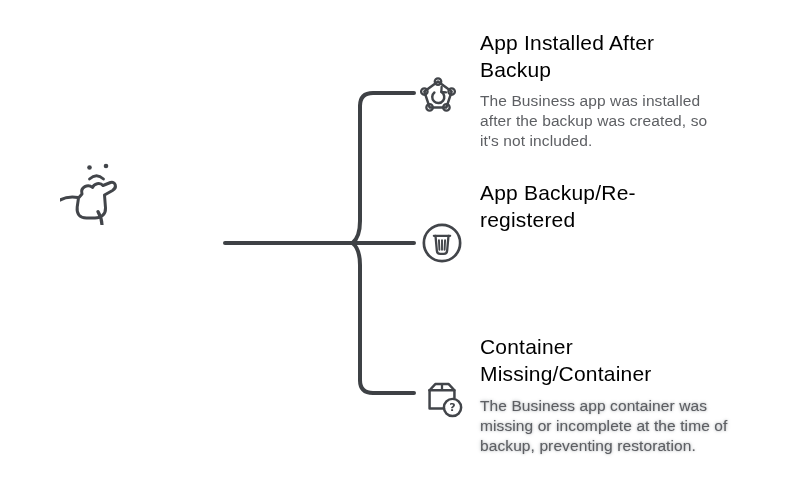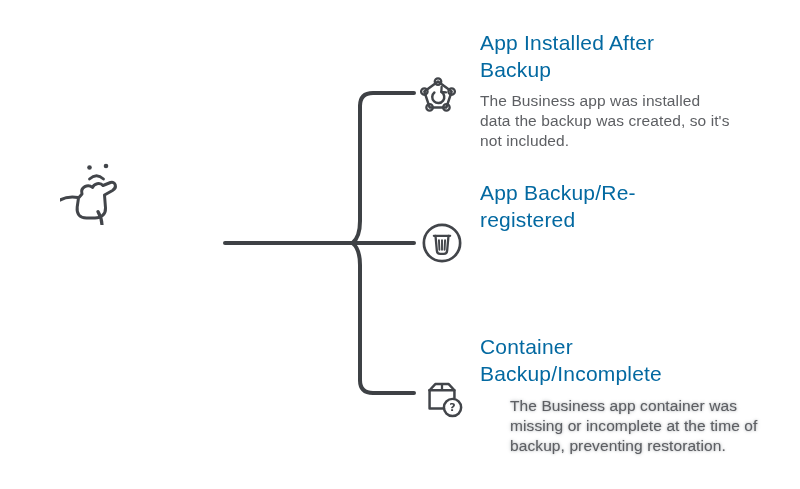--- a/index.html
+++ b/index.html
@@ -17,34 +17,33 @@
     stroke:#3e4145;stroke-width:4;fill:none;
     stroke-linecap:round;stroke-linejoin:round;
   }
   .sk{ 
     stroke:#42454a;fill:none;
     stroke-linecap:round;stroke-linejoin:round;
   }
   .branch-title{
     width:240px;
     font-size:21px;line-height:27px;
-    color:#0369a1;letter-spacing:0.2px;
+    color:#000000;letter-spacing:0.2px;
     font-weight:400;
   }
   .branch-body{
     width:250px;
     font-size:15.5px;line-height:20px;
     color:#5d5f63;letter-spacing:0.1px;
   }
   .glow{
     text-shadow:
       0 0 1px #b9bbbe,
       0 0 3px #c6c8ca,
       0 0 5px #d6d8da;
-    margin-left: 30px;
   }
 </style>
 </head>
 <body>
 
 <div class="canvas">
 
   <svg class="abs" style="left:0;top:0" width="800" height="489" viewBox="0 0 800 489">
 
     <path class="ln" d="M 225 243 L 352 243"></path>
@@ -97,20 +96,20 @@
     <svg width="44" height="44" viewBox="0 0 46 46">
       <path class="sk" stroke-width="2.6" d="M 10 17 L 16 10.5 L 30 10.5 L 36 17 L 36 25"></path>
       <path class="sk" stroke-width="2.4" d="M 10 17 L 36 17 M 23 10.5 L 23 17"></path>
       <path class="sk" stroke-width="2.6" d="M 10 17 L 10 36 L 25 36"></path>
       <circle class="sk" stroke-width="2.6" fill="#ffffff" cx="34" cy="35" r="9"></circle>
       <text x="34" y="35.5" text-anchor="middle" dominant-baseline="central" font-family="DejaVu Sans, sans-serif" font-size="11.5" font-weight="700" fill="#42454a" stroke="none">?</text>
     </svg>
   </span>
 
   <div class="abs branch-title" style="left:480px;top:29px">App Installed After Backup</div>
-  <div class="abs branch-body" style="left:480px;top:91px">The Business app was installed data the backup was created, so it's not included.</div>
+  <div class="abs branch-body" style="left:480px;top:91px">The Business app was installed after the backup was created, so it's not included.</div>
 
   <div class="abs branch-title" style="left:480px;top:179px">App Backup/Re-registered</div>
 
-  <div class="abs branch-title" style="left:480px;top:333px">Container Backup/Incomplete</div>
+  <div class="abs branch-title" style="left:480px;top:333px">Container Missing/Container</div>
   <div class="abs branch-body glow" style="left:480px;top:396px">The Business app container was missing or incomplete at the time of backup, preventing restoration.</div>
 
 </div>
 
 </body></html>

